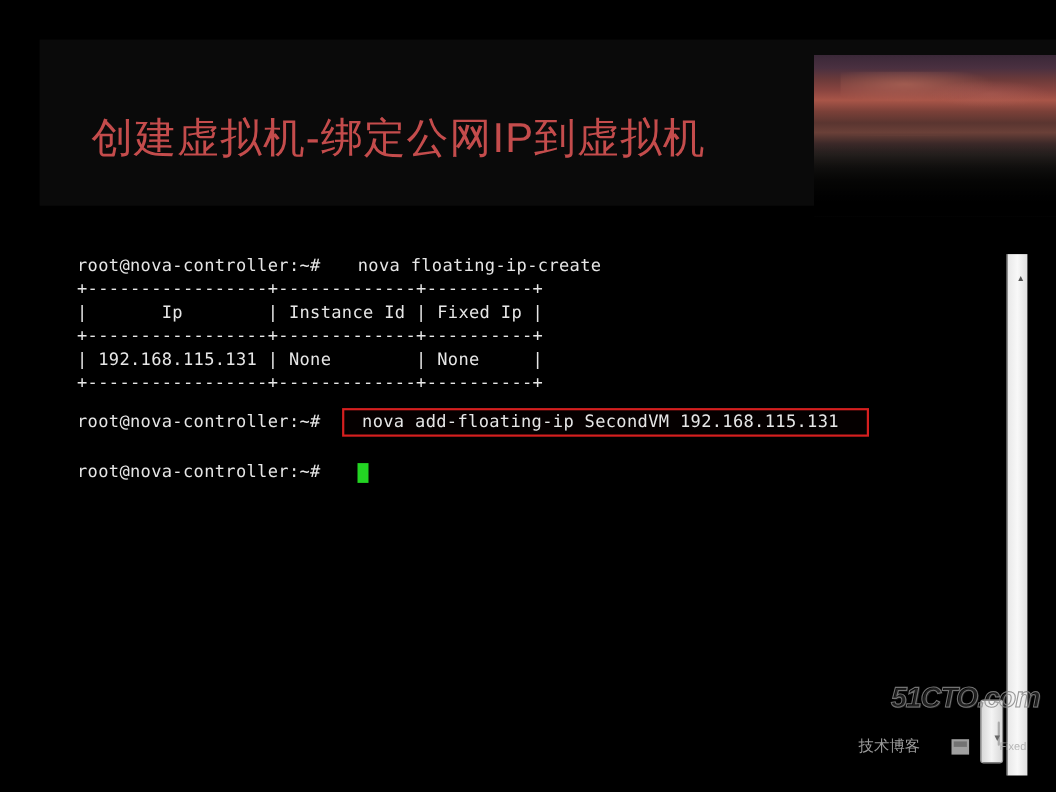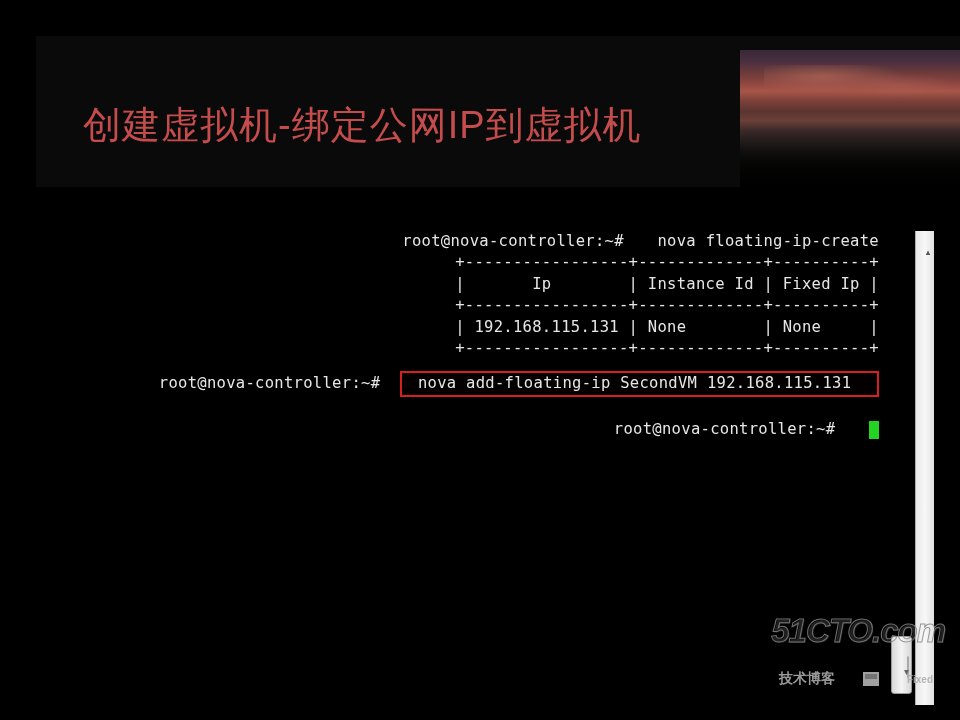--- a/index.html
+++ b/index.html
@@ -67,21 +67,20 @@
     .terminal-content {
       flex: 1;
       background: #000000;
       color: #e6e6e6;
       font-family: "DejaVu Sans Mono", "Courier New", monospace;
       font-size: 15.5px;
       line-height: 21.4px;
       padding: 0;
       white-space: pre;
       letter-spacing: 0.3px;
-      text-align: right;
     }
     .terminal-scrollbar {
       width: 19px;
       background: linear-gradient(to right, #e8e8e8, #f8f8f8, #e0e0e0);
       border-left: 1px solid #b0b0b0;
       position: relative;
     }
     .scrollbar-arrow-up {
       position: absolute;
       top: 0; left: 0; right: 0;
@@ -140,32 +139,32 @@
     }
     .watermark {
       position: absolute;
       right: 15px;
       bottom: 20px;
       text-align: right;
       color: #9a9a9a;
       opacity: 0.85;
     }
     .watermark-main {
-      font-size: 33px;
+      font-size: 26px;
       font-weight: 900;
       font-style: italic;
       font-family: Arial, sans-serif;
       letter-spacing: -1px;
       -webkit-text-stroke: 1px #888;
       color: transparent;
       text-shadow: 1px 1px 0 rgba(255,255,255,0.15);
     }
     .watermark-sub {
       font-size: 14px;
-      font-weight: bold;
+      font-weight: normal;
       display: flex;
       align-items: center;
       gap: 4px;
       justify-content: flex-start;
       color: #b4b4b4;
       margin-top: -4px;
     }
     .watermark-sub-en {
       font-size: 10px;
       text-align: right;

